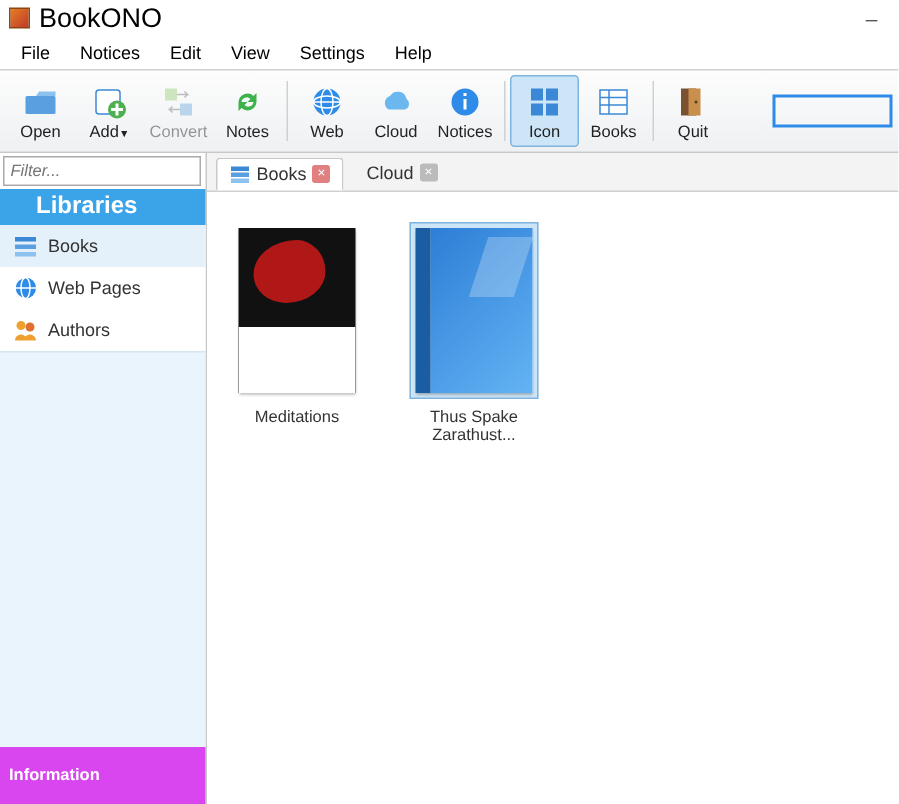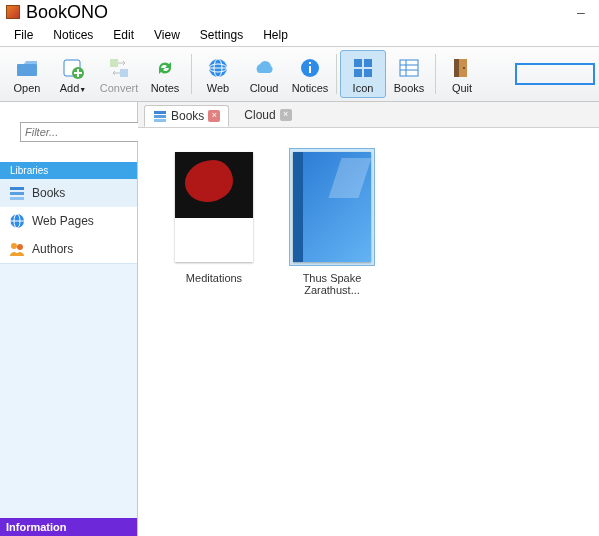--- a/index.html
+++ b/index.html
@@ -20,37 +20,37 @@
 .tool-btn.disabled { opacity: 0.45; }
 .tool-btn .icon { width: 26px; height: 26px; display: flex; align-items: center; justify-content: center; }
 .tool-btn .label { font-size: 11px; color: #222; margin-top: 1px; }
 .tool-sep { width: 1px; height: 40px; background: #d0d0d0; margin: 0 3px; }
 .tool-spacer { flex: 1; }
 .search-box { width: 80px; height: 22px; border: 2px solid #2e8be8; margin-right: 0; }
 
 .body-area { display: flex; height: calc(536px - 24px - 22px - 56px); }
 
 .sidebar { width: 138px; display: flex; flex-direction: column; border-right: 1px solid #c8c8c8; }
-.filter-input { width: 132px; height: 20px; margin: 20px; border: 1px solid #aaa; padding: 1px 4px; font-size: 11px; color: #888; font-style: italic; }
-.side-header { background: #3ba3e8; color: #fff; font-weight: normal; font-size: 10px; padding: 3px 10px; }
+.filter-input { width: 132px; height: 20px; margin: 2px; border: 1px solid #aaa; padding: 1px 4px; font-size: 11px; color: #888; font-style: italic; }
+.side-header { background: #3ba3e8; color: #fff; font-weight: bold; font-size: 16px; padding: 3px 24px; }
 .side-list { background: #fff; flex: 0 0 auto; }
 .side-list .side-item { display: flex; align-items: center; padding: 5px 8px; gap: 6px; cursor: default; }
 .side-list .side-item.selected { background: #e4f1fb; }
 .side-icon { width: 18px; height: 18px; display: flex; align-items: center; justify-content: center; }
 .side-body-fill { flex: 1; background: #eaf4fd; border-top: 1px solid #d5e6f3; }
-.info-header { background: #6d28d9; color: #fff; font-weight: bold; font-size: 11px; padding: 3px 6px; }
+.info-header { background: #d946ef; color: #fff; font-weight: bold; font-size: 11px; padding: 13px 6px; }
 
 .main { flex: 1; display: flex; flex-direction: column; }
 .tabbar { display: flex; align-items: center; height: 26px; background: #f3f3f3; border-bottom: 1px solid #d0d0d0; padding: 0 6px; gap: 6px; }
 .tab { display: flex; align-items: center; gap: 4px; height: 22px; padding: 0 8px; border: 1px solid transparent; border-radius: 3px 3px 0 0; font-size: 12px; cursor: default; }
 .tab.active { background: #fff; border-color: #c8c8c8; border-bottom-color: #fff; position: relative; top: 1px; }
 .tab-close { width: 12px; height: 12px; background: #e08080; border-radius: 2px; display: flex; align-items: center; justify-content: center; font-size: 9px; color: #fff; line-height: 1; }
 .tab-close.gray { background: #bbb; }
 
-.content { flex: 1; background: #fff; padding: 20px 26px; display: flex; align-items: flex-start; gap: 18px; }
+.content { flex: 1; background: #fff; padding: 20px 10px; display: flex; align-items: flex-start; gap: 18px; }
 .book-item { width: 100px; display: flex; flex-direction: column; align-items: center; cursor: default; }
 .book-item.selected .cover-wrap { background: #cde6f7; border: 1px solid #7eb4e0; padding: 3px; }
 .cover-wrap { padding: 4px; }
 .cover { width: 78px; height: 110px; box-shadow: 0 1px 2px rgba(0,0,0,.3); }
 .book-title { font-size: 11px; text-align: center; margin-top: 6px; }
 
 
 .cover1 { background: #111; position: relative; overflow: hidden; }
 .cover1::before { content:""; position:absolute; left:10px; top:8px; width:48px; height:42px; background:#b01818; border-radius: 60% 40% 55% 45% / 55% 50% 50% 45%; }
 .cover1::after { content:""; position:absolute; left:0; bottom:0; width:100%; height:44px; background:#fff; }

